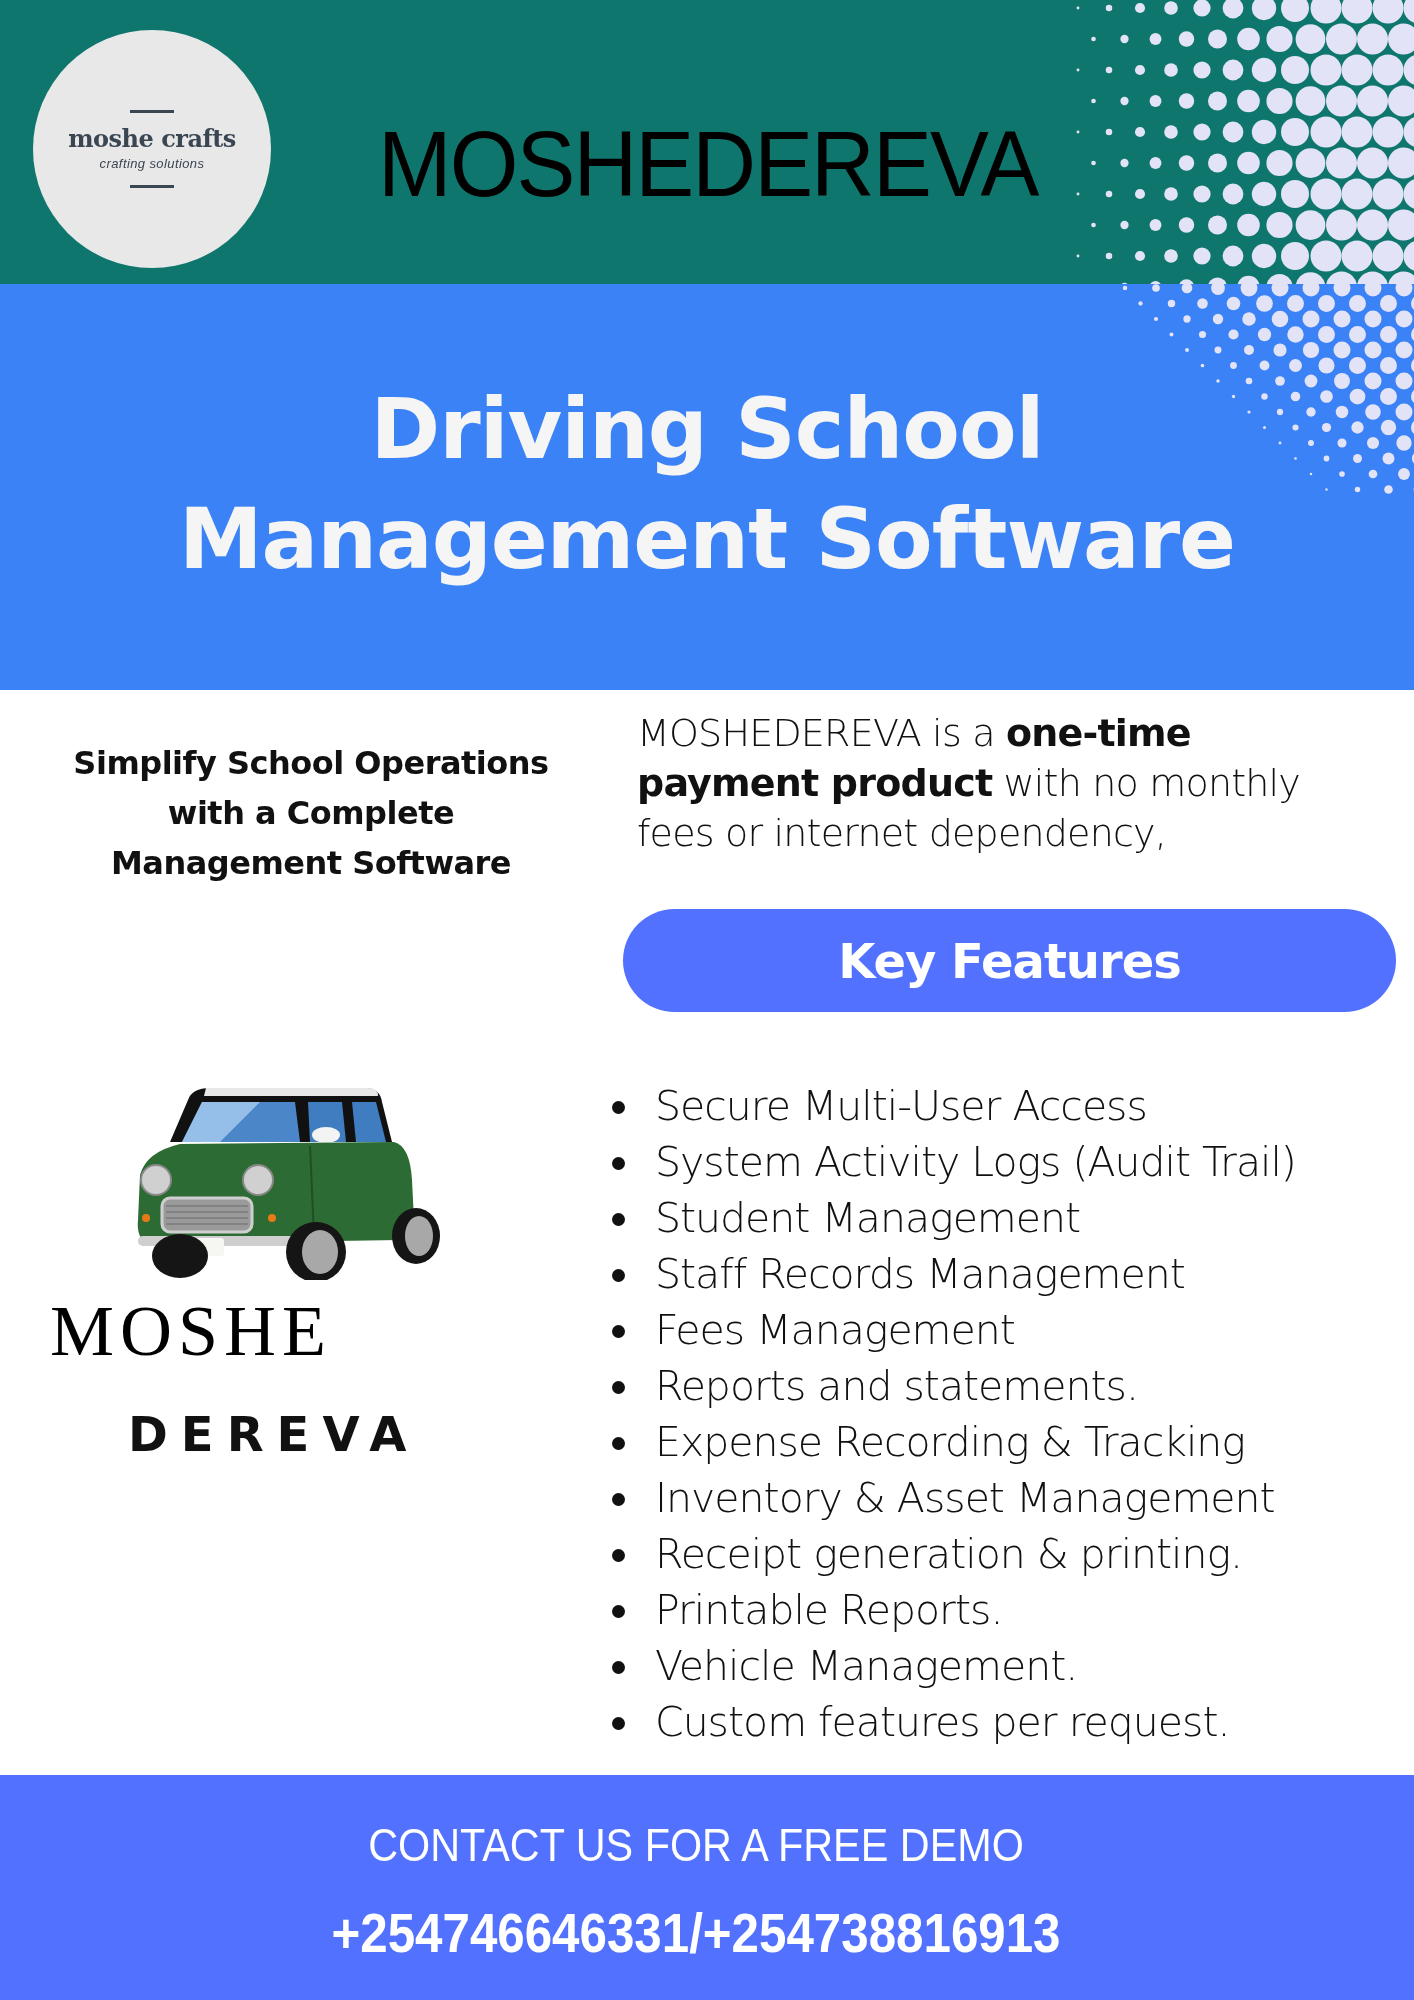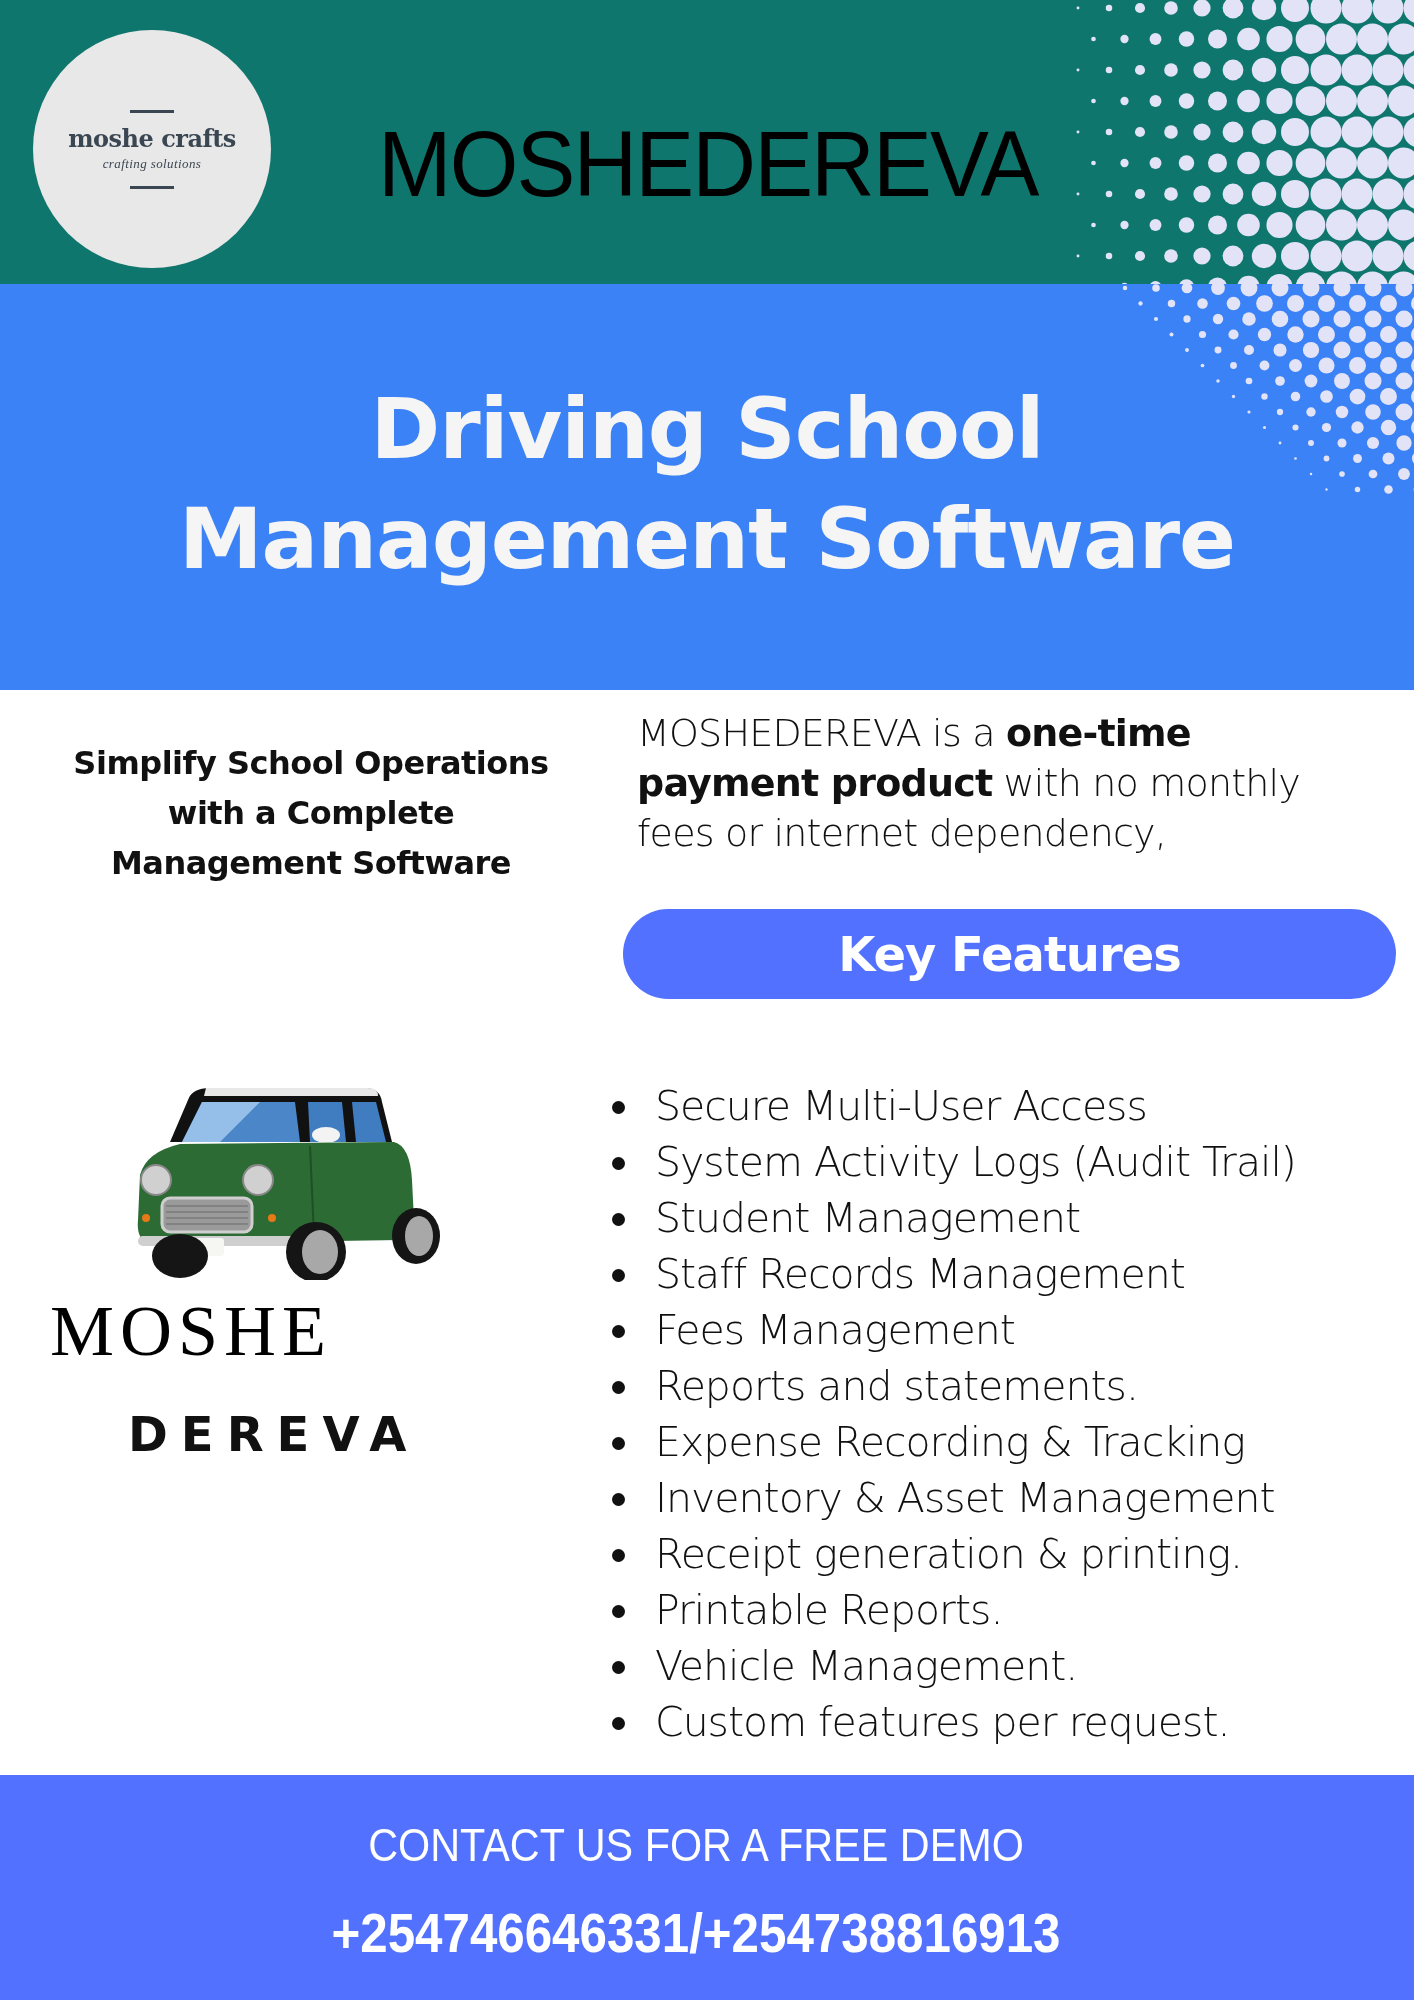--- a/index.html
+++ b/index.html
@@ -12,21 +12,21 @@
       position: absolute; left: 33px; top: 30px; width: 238px; height: 238px;
       border-radius: 50%; background: #e8e8e8;
       display: flex; flex-direction: column; align-items: center; justify-content: center;
     }
     .logo-rule { width: 44px; height: 3px; background: #3a4652; }
     .logo-name {
       font-family: "DejaVu Serif", serif; font-weight: bold; color: #3a4652;
       font-size: 24px; letter-spacing: -0.5px; margin-top: 14px; line-height: 1;
     }
     .logo-tag {
-      font-family: Liberation Serif, serif; font-style: italic; color: #3a4652;
+      font-family: Liberation Sans, sans-serif; font-style: italic; color: #3a4652;
       font-size: 13px; letter-spacing: 0.4px; margin-top: 5px; margin-bottom: 14px;
     }
     .wordmark {
       position: absolute; left: 378px; top: 118px;
       font-family: "Liberation Sans", sans-serif; font-size: 92px; line-height: 1;
       color: #000000; letter-spacing: -2px; transform: scaleX(0.96); transform-origin: left top;
     }
 
     
     .halftone { position: absolute; pointer-events: none; }
@@ -46,21 +46,21 @@
       line-height: 50px; color: #111111; letter-spacing: -0.5px;
     }
     .intro {
       position: absolute; left: 637px; top: 708px; width: 720px;
       font-family: "DejaVu Sans", sans-serif; font-weight: 300; font-size: 38px;
       line-height: 50px; color: #111111; letter-spacing: -0.8px;
     }
     .intro b { font-weight: bold; }
 
     .kf-pill {
-      position: absolute; left: 623px; top: 909px; width: 773px; height: 90px;
+      position: absolute; left: 623px; top: 909px; width: 773px; height: 103px;
       border-radius: 64px; background: #5271ff; color: #ffffff;
       display: flex; align-items: center; justify-content: center;
       font-family: "DejaVu Sans", sans-serif; font-weight: bold; font-size: 48px; letter-spacing: -1px;
     }
 
     
     .car { position: absolute; left: 110px; top: 1080px; width: 330px; height: 200px; }
 
     .brand-top {
       position: absolute; left: 50px; top: 1295px; width: 450px;

